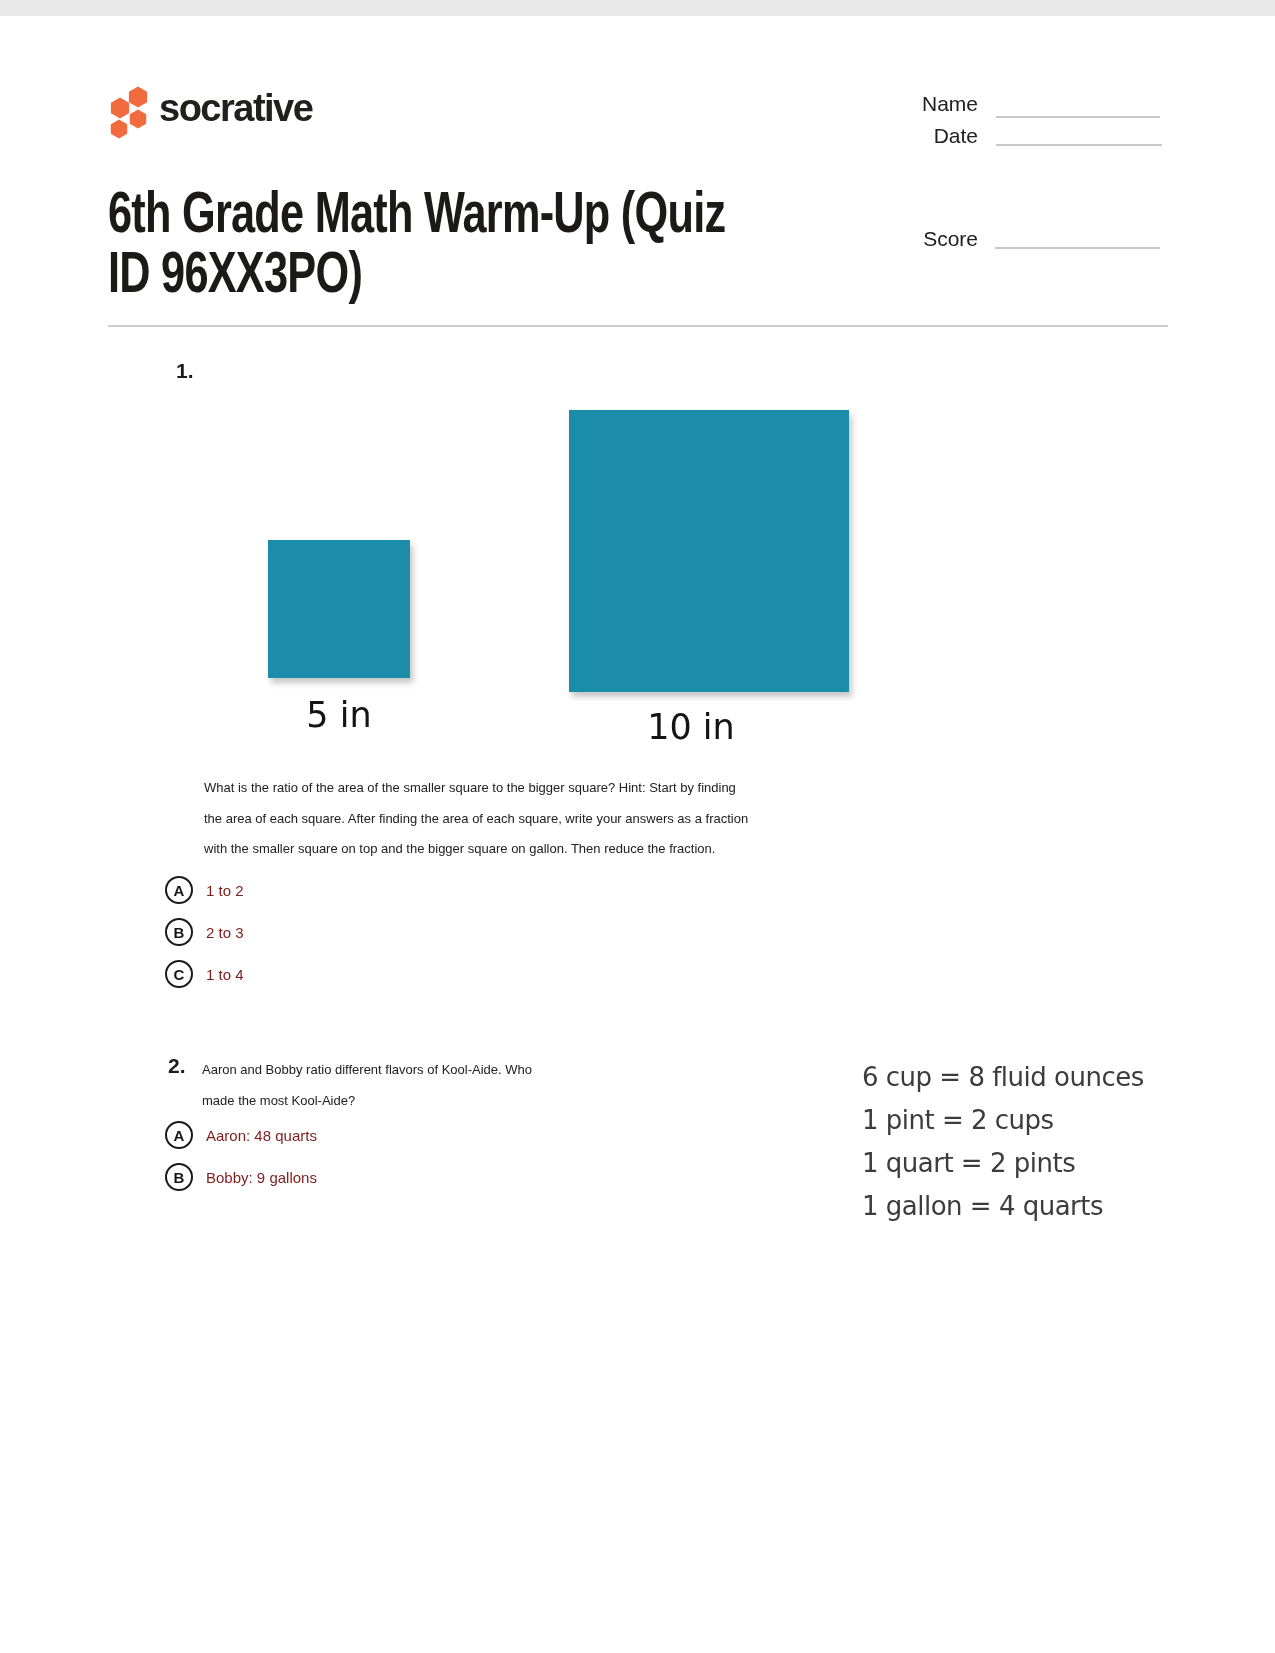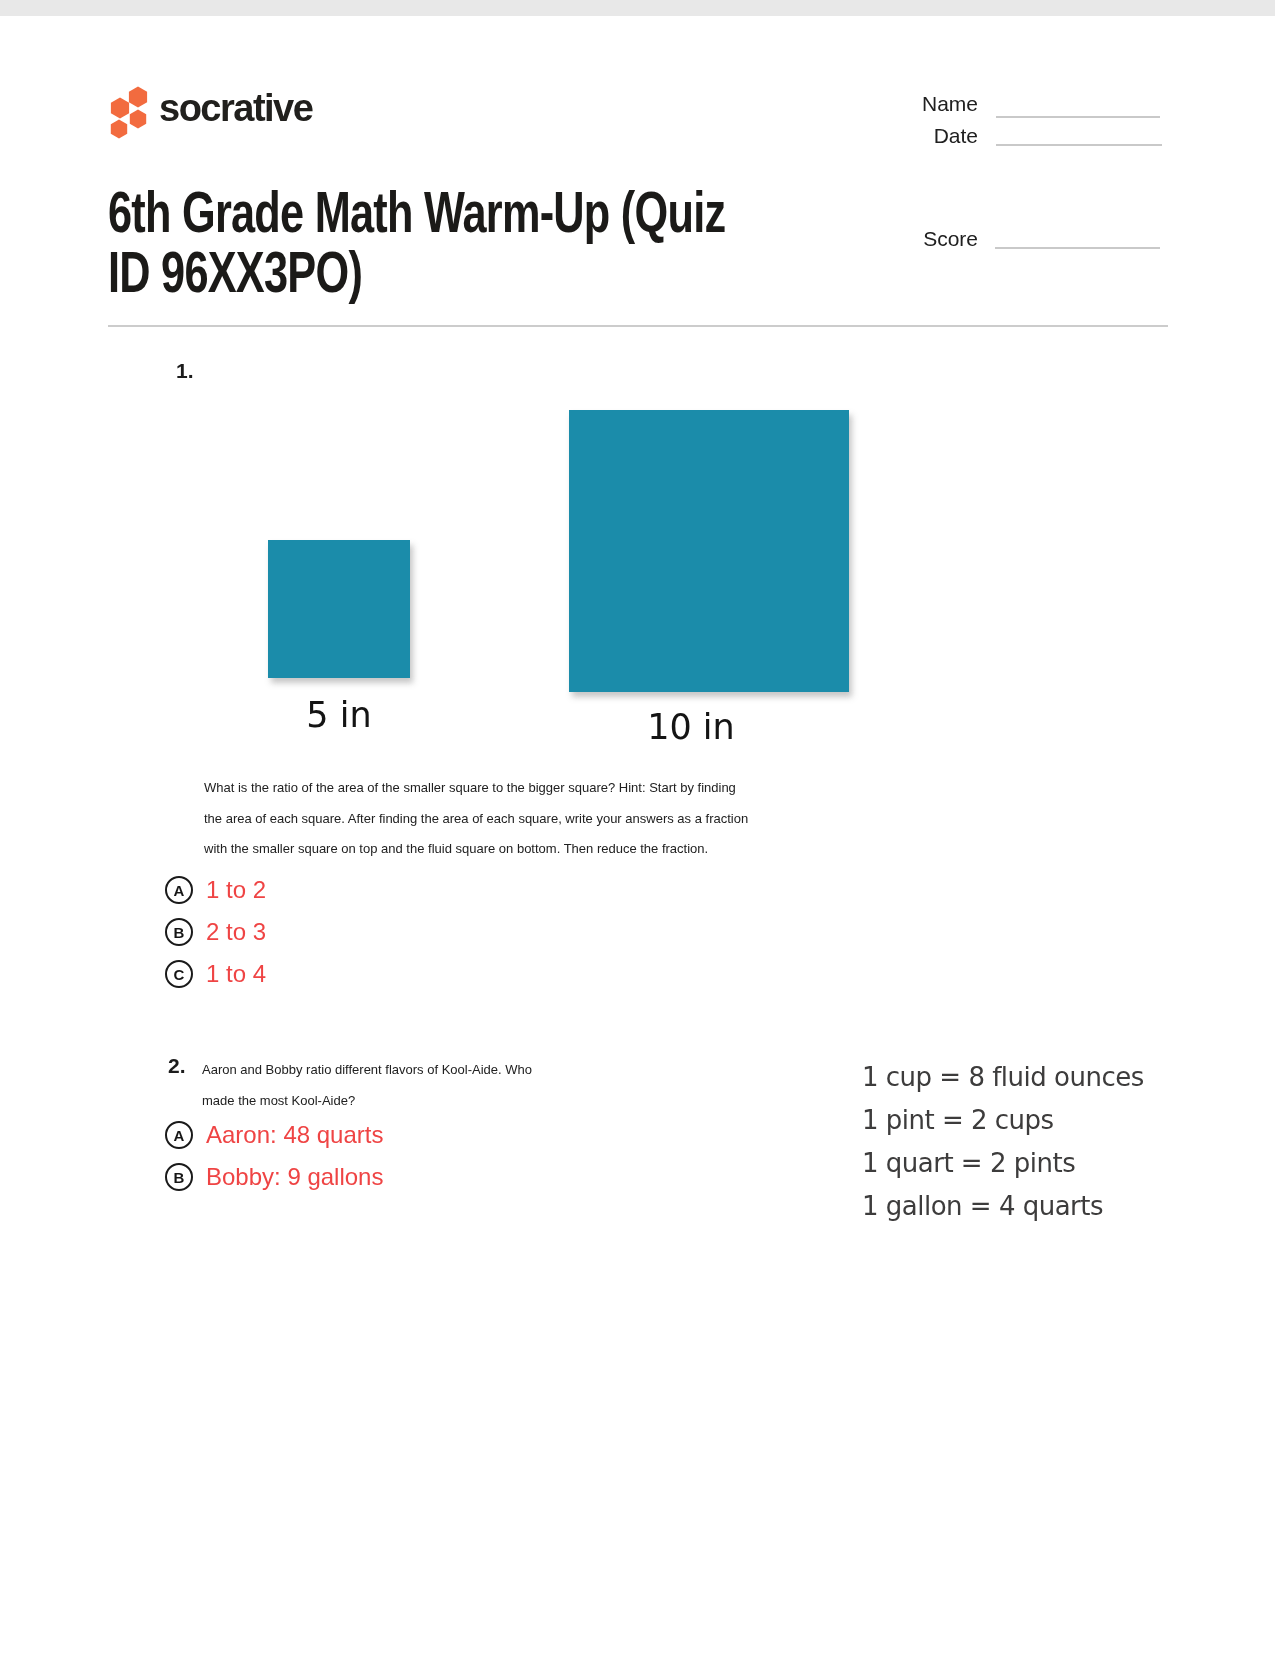--- a/index.html
+++ b/index.html
@@ -63,21 +63,21 @@
   .big-square-label{left:551px;top:691px;width:280px;}
 
   
   .option-row{display:flex;align-items:center;height:28px;}
   .option-circle{
     width:24px;height:24px;border:2px solid #1a1a1a;border-radius:50%;
     font-size:15px;font-weight:700;color:#161616;
     display:flex;align-items:center;justify-content:center;
     box-sizing:content-box;flex:0 0 auto;
   }
-  .option-text{margin-left:13px;font-size:24px;color:#ef4444;white-space:nowrap;}
+  .option-text{margin-left:13px;font-size:15px;color:#7f1d1d;white-space:nowrap;}
   .q1-opt-a{left:165px;top:860px;}
   .q1-opt-b{left:165px;top:902px;}
   .q1-opt-c{left:165px;top:944px;}
   .q2-opt-a{left:165px;top:1105px;}
   .q2-opt-b{left:165px;top:1147px;}
 
   
   .reference-chart{
     left:862px;top:1040px;
     font-family:"DejaVu Sans", sans-serif;
@@ -115,21 +115,21 @@
   <div class="abs q-number q1-number">1.</div>
 
   <div class="abs teal-square small-square"></div>
   <div class="abs teal-square big-square"></div>
   <div class="abs square-label small-square-label">5 in</div>
   <div class="abs square-label big-square-label">10 in</div>
 
   <div class="abs q-text q1-text">
     <div>What is the ratio of the area of the smaller square to the bigger square? Hint: Start by finding</div>
     <div>the area of each square. After finding the area of each square, write your answers as a fraction</div>
-    <div>with the smaller square on top and the fluid square on bottom. Then reduce the fraction.</div>
+    <div>with the smaller square on top and the bigger square on gallon. Then reduce the fraction.</div>
   </div>
 
   <div class="abs option-row q1-opt-a">
     <div class="option-circle">A</div>
     <div class="option-text">1 to 2</div>
   </div>
   <div class="abs option-row q1-opt-b">
     <div class="option-circle">B</div>
     <div class="option-text">2 to 3</div>
   </div>
@@ -147,19 +147,19 @@
   <div class="abs option-row q2-opt-a">
     <div class="option-circle">A</div>
     <div class="option-text">Aaron: 48 quarts</div>
   </div>
   <div class="abs option-row q2-opt-b">
     <div class="option-circle">B</div>
     <div class="option-text">Bobby: 9 gallons</div>
   </div>
 
   <div class="abs reference-chart">
-    <div>1 cup = 8 fluid ounces</div>
+    <div>6 cup = 8 fluid ounces</div>
     <div>1 pint = 2 cups</div>
     <div>1 quart = 2 pints</div>
     <div>1 gallon = 4 quarts</div>
   </div>
 
 </div>
 
 </body></html>

